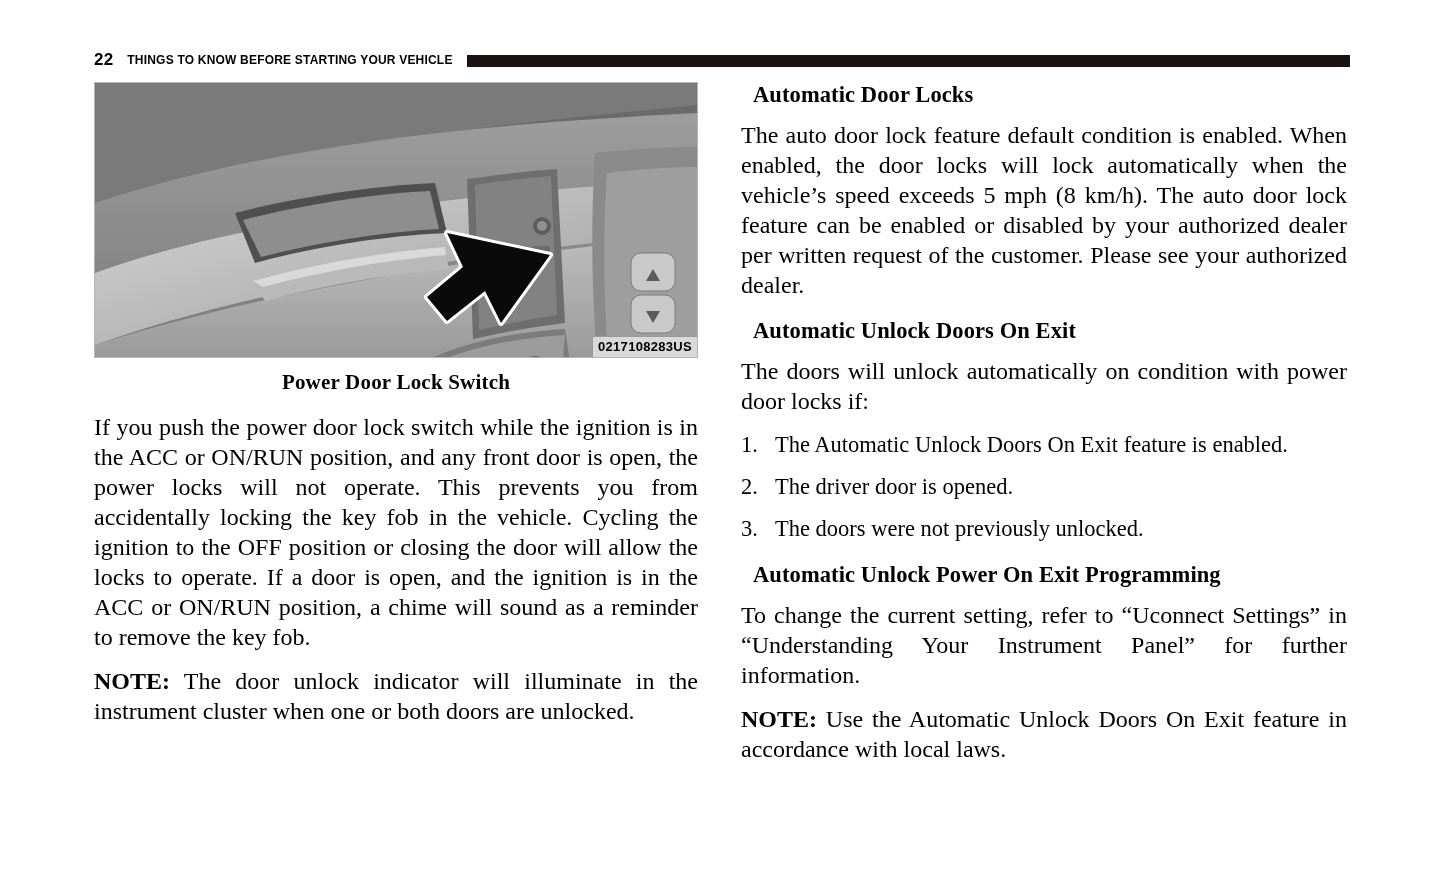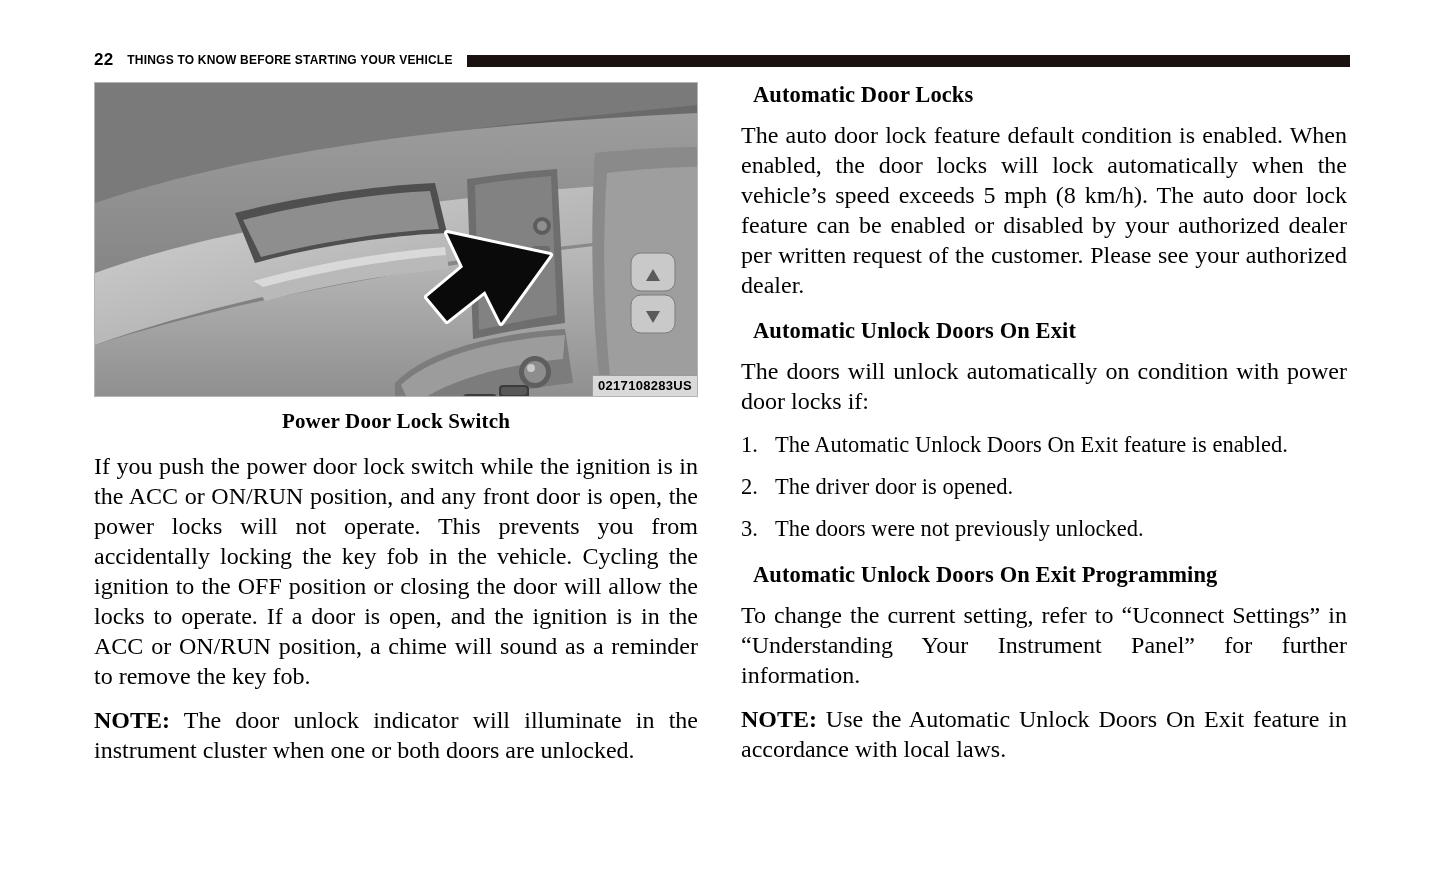--- a/index.html
+++ b/index.html
@@ -62,21 +62,21 @@
     position: absolute;
     left: 741px;
     top: 82px;
     width: 606px;
   }
 
   
   .figure {
     position: relative;
     width: 604px;
-    height: 315px;
+    height: 276px;
     background: #c9c9c9;
     overflow: hidden;
     border: 1px solid #b4b4b4;
     box-sizing: border-box;
   }
   .figure svg { display: block; }
   .fig-code {
     position: absolute;
     right: 0px;
     bottom: 0px;
@@ -260,19 +260,19 @@
       <li>
         <span class="num">2.</span>
         <span>The driver door is opened.</span>
       </li>
       <li>
         <span class="num">3.</span>
         <span>The doors were not previously unlocked.</span>
       </li>
     </ol>
 
-    <h2 class="sec spaced">Automatic Unlock Doors On Exit Programming</h2>
+    <h2 class="sec spaced">Automatic Unlock Power On Exit Programming</h2>
     <p class="body">To change the current setting, refer to “Uconnect Settings” in “Understanding Your Instrument Panel” for further information.</p>
 
     <p class="body last"><span class="bold">NOTE:</span><span> Use the Automatic Unlock Doors On Exit feature in accordance with local laws.</span></p>
   </div>
 
 </div>
 
 </body></html>

